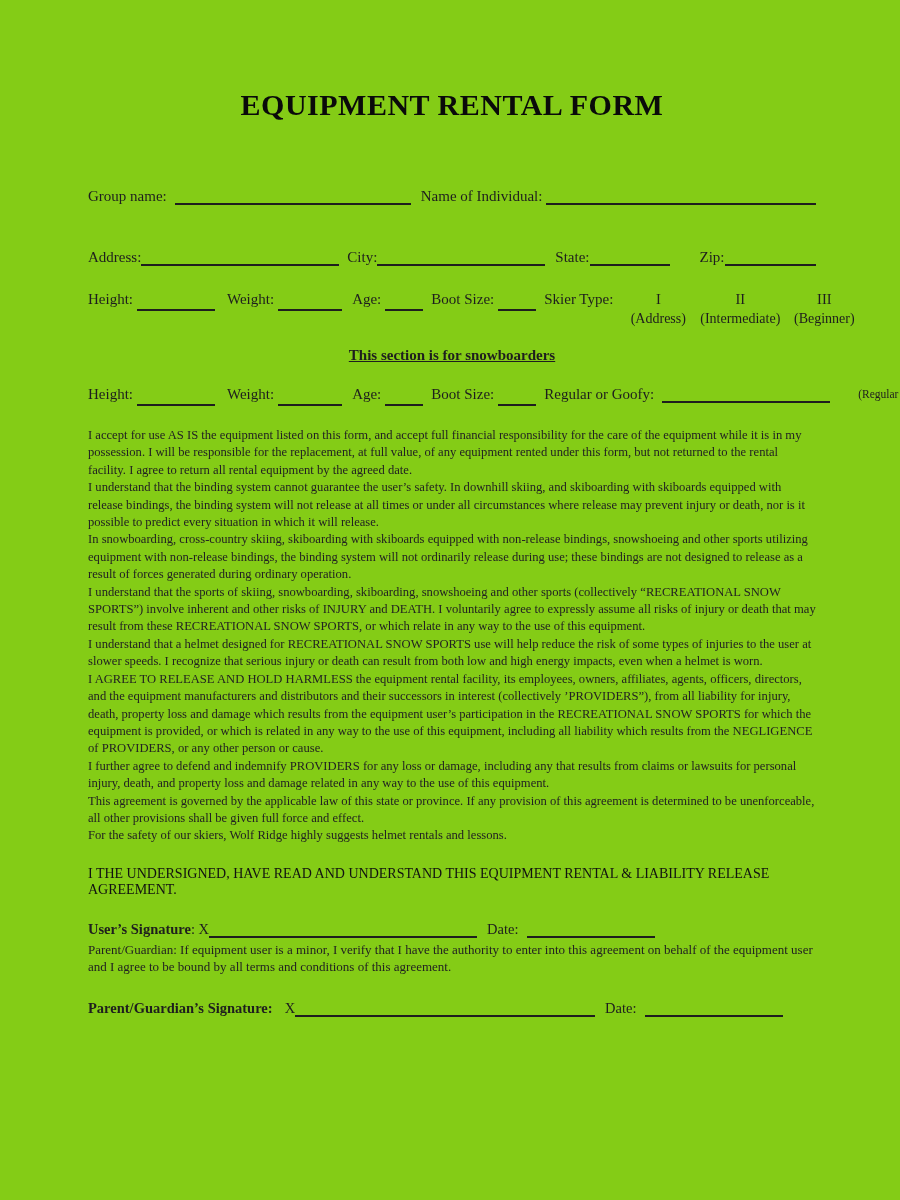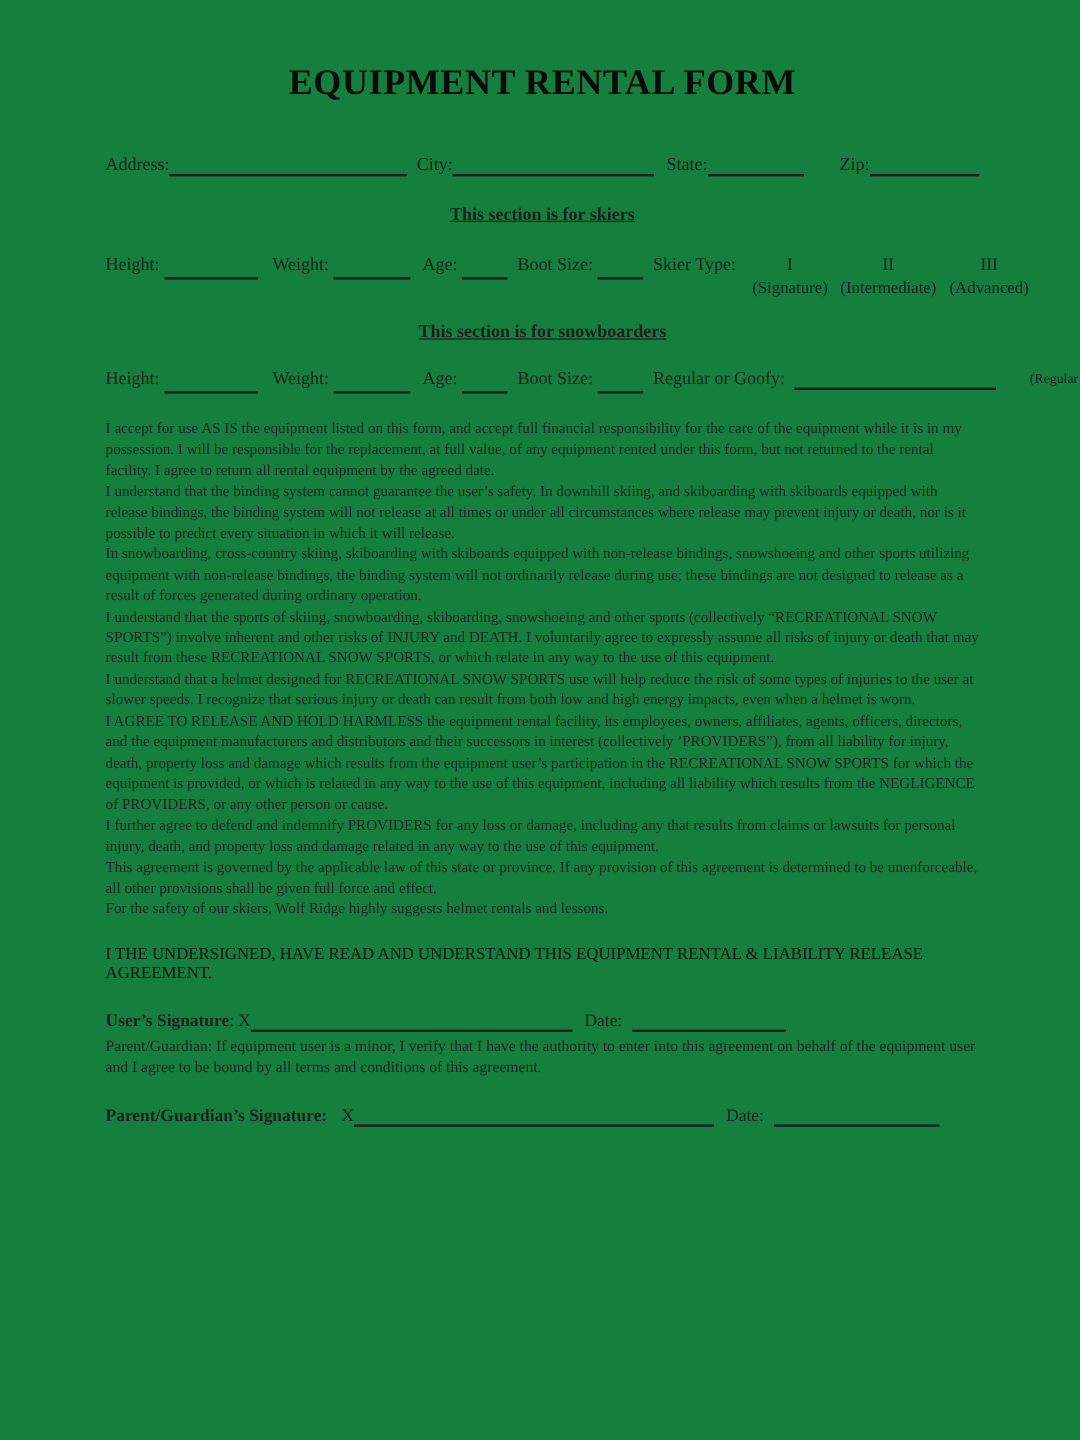--- a/index.html
+++ b/index.html
@@ -1,25 +1,25 @@
 <!DOCTYPE html>
 <html><head>
 <meta charset="utf-8">
 <style>
   html,body { margin:0; padding:0; background:#ffffff; }
   .page {
     position: relative;
     width: 900px;
     height: 1200px;
-    background: #15803d;
+    background: #84cc16;
     font-family: "Liberation Serif", serif;
     color: #1e1e1e;
     overflow: hidden;
     box-sizing: border-box;
-    padding: 52px 84px 0 88px;
+    padding: 88px 84px 0 88px;
   }
   .title {
     text-align: center;
     font-weight: bold;
     font-size: 30px;
     letter-spacing: 0.5px;
     color: #0a0a0a;
     font-family: "Liberation Serif", serif;
   }
   .row {
@@ -72,59 +72,62 @@
   .minor-note { font-size: 13px; line-height: 17.5px; margin-top: 3px; color: #222; }
   .sig-row-2 { margin-top: 24px; }
 </style>
 </head>
 <body>
 
 <div class="page">
 
   <div class="title">EQUIPMENT RENTAL FORM</div>
 
+  <div class="row row-1">
+    <span class="lbl">Group name:</span>
+    <span class="blank gap8" style="width:236px"></span>
+    <span class="lbl gap10">Name of Individual:</span>
+    <span class="blank grow gap4"></span>
+  </div>
 
   <div class="row row-2">
     <span class="lbl">Address:</span>
     <span class="blank" style="width:198px"></span>
     <span class="lbl gap8">City:</span>
     <span class="blank" style="width:168px"></span>
     <span class="lbl gap10">State:</span>
     <span class="blank" style="width:80px"></span>
     <span class="lbl gap30">Zip:</span>
     <span class="blank grow"></span>
   </div>
 
 
-  <div class="section-heading">
-    <span>This section is for skiers</span>
-  </div>
 
   <div class="row ski-row" style="align-items:flex-start;">
     <span class="lbl">Height:</span>
     <span class="blank gap4" style="width:78px; margin-top:3px;"></span>
     <span class="lbl gap12">Weight:</span>
     <span class="blank gap4" style="width:64px; margin-top:3px;"></span>
     <span class="lbl gap10">Age:</span>
     <span class="blank gap4" style="width:38px; margin-top:3px;"></span>
     <span class="lbl gap8">Boot Size:</span>
     <span class="blank gap4" style="width:38px; margin-top:3px;"></span>
     <span class="lbl gap8">Skier Type:</span>
     <div class="type-cols">
       <div class="type-col" style="width:70px">
         <span class="numeral">I</span>
-        <span class="caption">(Signature)</span>
+        <span class="caption">(Address)</span>
       </div>
       <div class="type-col gap4" style="width:86px">
         <span class="numeral">II</span>
         <span class="caption">(Intermediate)</span>
       </div>
       <div class="type-col gap4" style="width:74px">
         <span class="numeral">III</span>
-        <span class="caption">(Advanced)</span>
+        <span class="caption">(Beginner)</span>
       </div>
     </div>
   </div>
 
   <div class="section-heading" style="margin-top:20px;">
     <span>This section is for snowboarders</span>
   </div>
 
   <div class="row snb-block" style="align-items:flex-start;">
     <span class="lbl">Height:</span>

